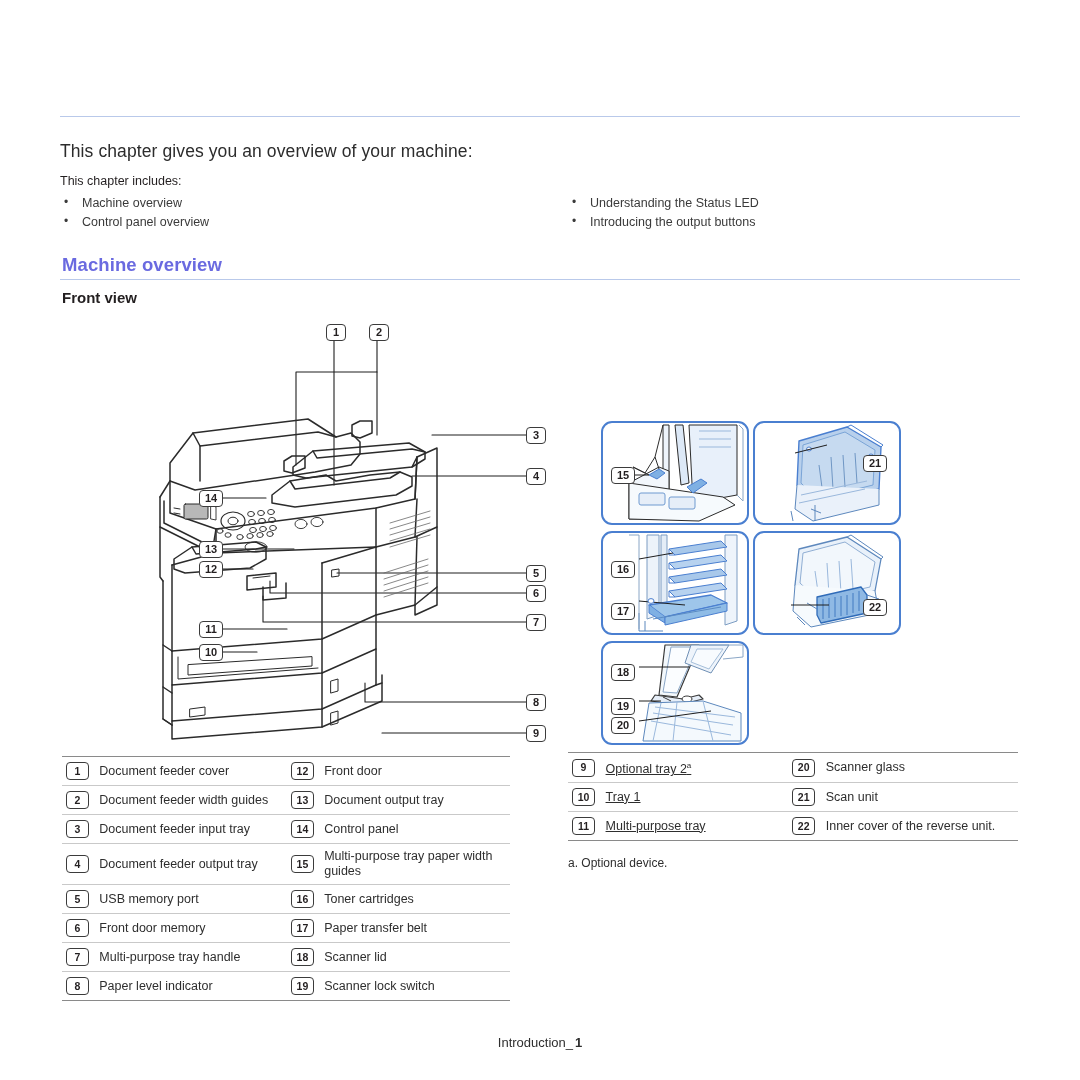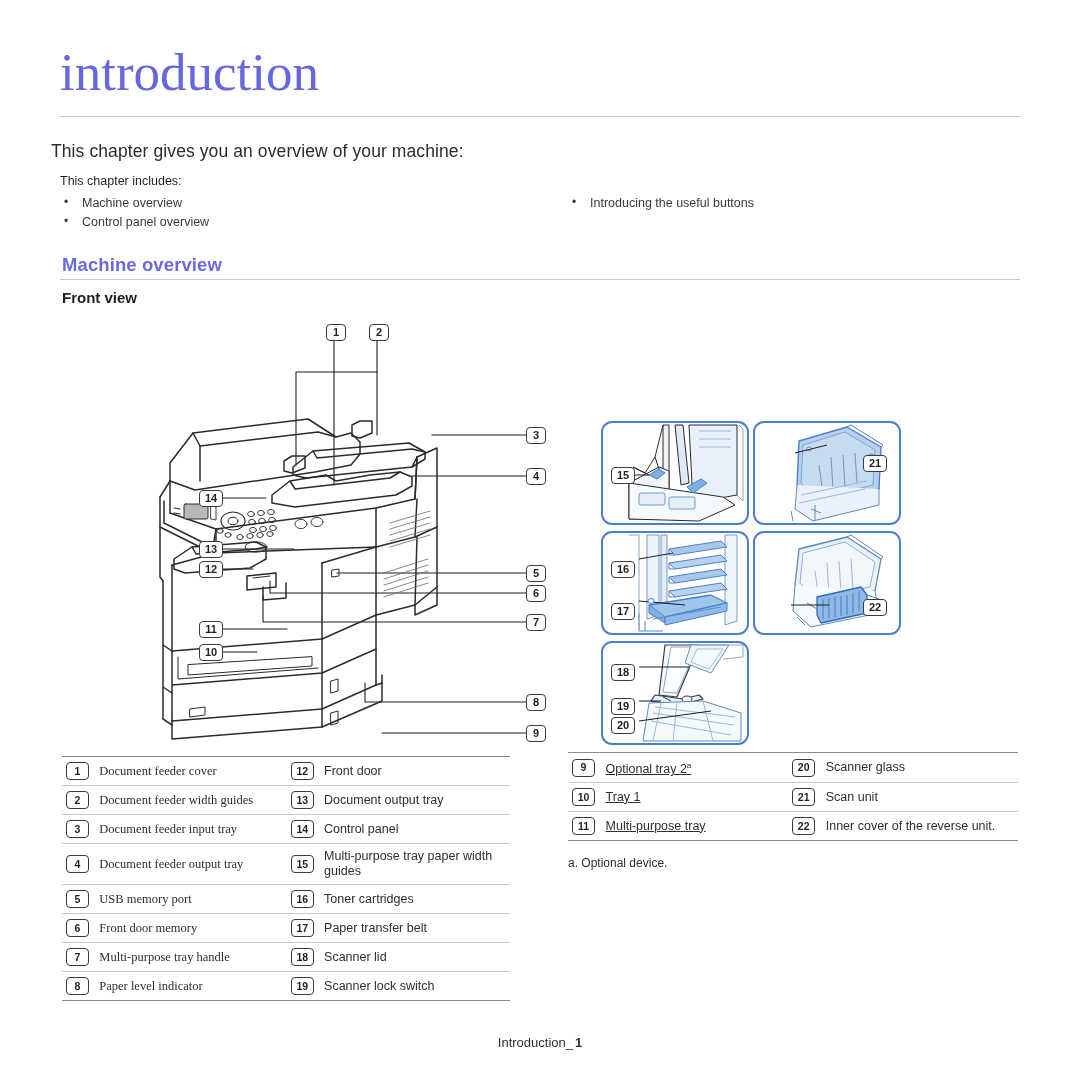--- a/index.html
+++ b/index.html
@@ -39,21 +39,21 @@
     position: absolute;
     left: 60px;
     top: 116px;
     width: 960px;
     height: 1px;
     background: #b9c9ea;
   }
 
   .chapter-lead {
     position: absolute;
-    left: 51px;
+    left: 60px;
     top: 141px;
     font-size: 17.5px;
     color: #2c2c2c;
     letter-spacing: .1px;
   }
 
   .includes-label {
     position: absolute;
     left: 60px;
     top: 174px;
@@ -170,21 +170,21 @@
     vertical-align: middle;
     line-height: 15px;
   }
   .parts-table td.num {
     width: 34px;
     padding-left: 4px;
   }
   .parts-table td.txt {
     padding-right: 10px;
   }
-  .parts-table.left td.txt.c1  { width: 186px; font-family: Liberation Serif, serif; }
+  .parts-table.left td.txt.c1  { width: 186px; }
   .parts-table.left td.txt.c2  { width: 184px; }
   .parts-table.right td.txt.c1 { width: 178px; text-decoration: underline; }
   .parts-table.right td.txt.c2 { width: 188px; margin-left: 17px; }
 
   .num-badge {
     box-sizing: border-box;
     display: inline-flex;
     align-items: center;
     justify-content: center;
     width: 23px;
@@ -221,32 +221,32 @@
   .page-footer .pg {
     font-weight: bold;
     margin-left: 2px;
   }
 </style>
 </head>
 <body>
 
 <div class="page">
 
-  <div class="chapter-title">introduction</div>
   <div class="title-rule"></div>
 
   <div class="chapter-lead">This chapter gives you an overview of your machine:</div>
   <div class="includes-label">This chapter includes:</div>
 
   <ul class="includes-list col-left">
     <li>Machine overview</li>
     <li>Control panel overview</li>
   </ul>
   <ul class="includes-list col-right">
-    <li>Introducing the useful buttons</li>
+    <li>Understanding the Status LED</li>
+    <li>Introducing the output buttons</li>
   </ul>
 
   <div class="section-heading">Machine overview</div>
   <div class="section-rule"></div>
   <div class="sub-heading">Front view</div>
 
   <div class="figure">
 
     <svg width="520" height="430" viewBox="0 0 520 430" style="position:absolute;left:0;top:0;">
       <g fill="none" stroke="#2b2b2b" stroke-width="1.5" stroke-linejoin="round" stroke-linecap="round">

